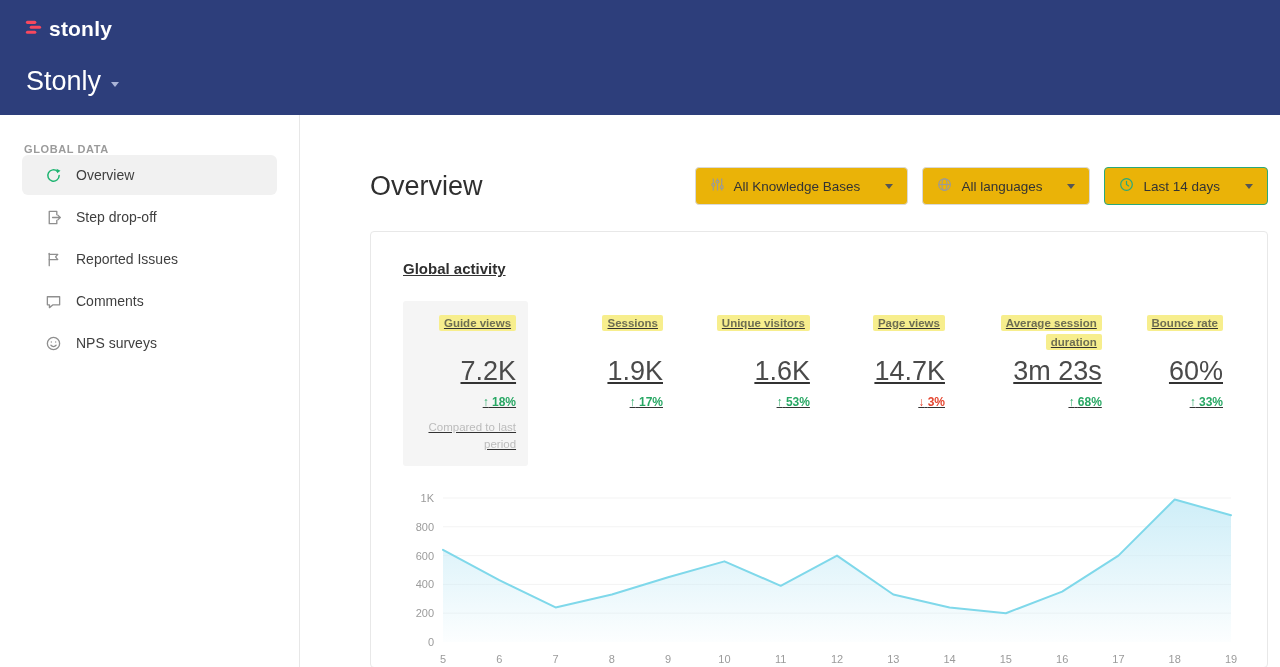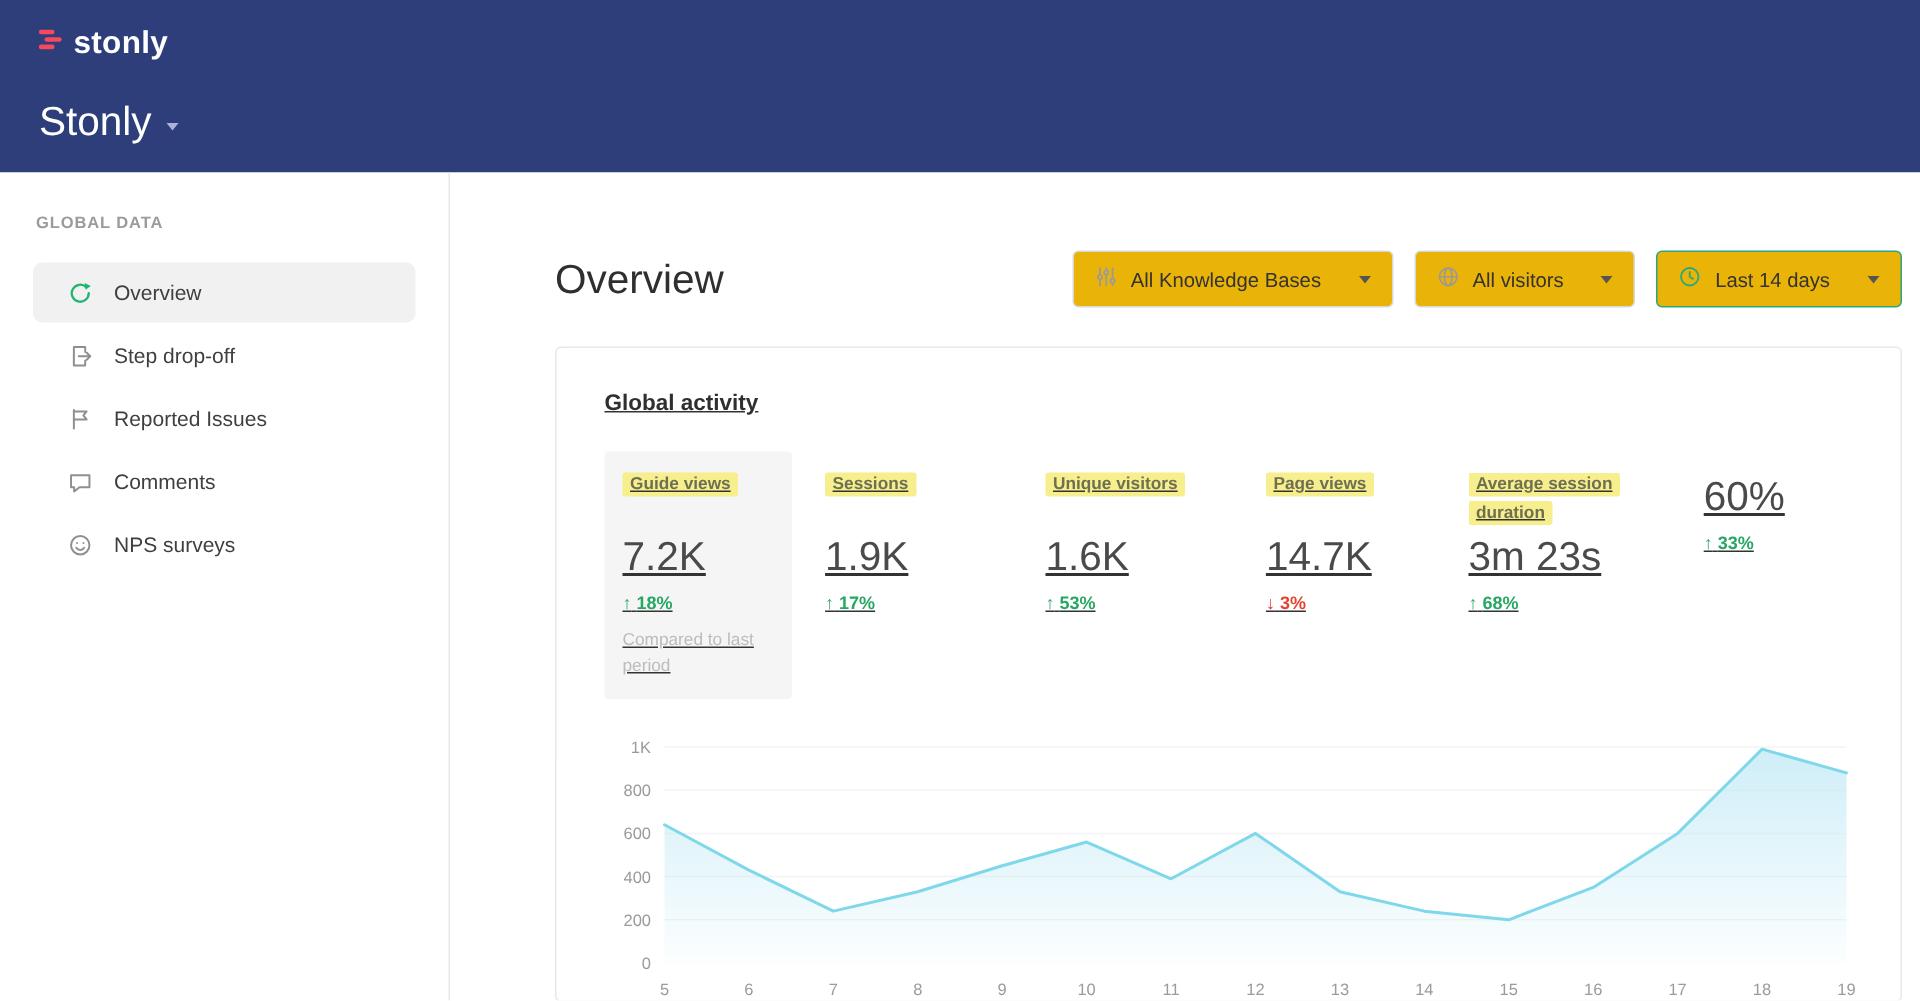--- a/index.html
+++ b/index.html
@@ -21,41 +21,41 @@
   .workspace-row { display:flex; align-items:center; gap:10px; margin-top:18px; padding-left:2px; }
   .workspace-title { color:#fff; font-size:27px; font-weight:500; }
   .caret { width:0; height:0; border-left:4px solid transparent; border-right:4px solid transparent; border-top:5px solid #555; display:inline-block; }
   .caret.light { border-top-color:#aab4d8; margin-top:6px; }
 
   
   .body-wrap { display:flex; height:552px; }
 
   
   .sidebar { width:300px; border-right:1px solid #e7e7e7; padding-top:28px; background:#fff; flex-shrink:0; }
-  .section-label { padding:0 24px; font-size:11px; color:#9b9b9b; letter-spacing:0.6px; margin-bottom:20px; font-weight:bold; }
+  .section-label { padding:0 24px; font-size:11px; color:#9b9b9b; letter-spacing:0.6px; margin-bottom:0; font-weight:bold; }
   .side-item { display:flex; align-items:center; gap:14px; height:40px; margin:0 22px 2px 22px; padding:0 0 0 22px; border-radius:6px; cursor:pointer; }
   .side-item .label { font-size:14px; color:#3f3f3f; }
   .side-item.active { background:#f1f1f1; }
   .side-icon { width:18px; height:18px; display:flex; align-items:center; justify-content:center; }
 
   
   .main { flex:1; padding:0 12px 0 70px; background:#fff; overflow:hidden; }
   .title-row { margin-top:52px; display:flex; align-items:center; justify-content:space-between; }
   .page-title { font-size:27px; font-weight:400; color:#2f2f2f; }
   .filters { display:flex; gap:14px; }
   .filter { display:flex; align-items:center; gap:9px; height:38px; padding:0 14px; background:#eab308;
             border:1px solid #d9d9d9; border-radius:4px; font-family:inherit; font-size:13.5px; color:#333; cursor:pointer; }
   .filter .caret { margin-left:16px; }
   .filter.accent { border:1px solid #2aa87c; }
 
   
   .card { margin-top:26px; border:1px solid #e8e8e8; border-radius:4px; background:#fff; padding:28px 32px; height:437px;text-decoration:underline; }
   .card-title { font-size:15px; font-weight:bold; color:#2f2f2f; }
 
-  .metrics { display:flex; gap:10px; margin-top:24px; align-items:flex-start; }
+  .metrics { display:flex; gap:10px; margin-top:24px; align-items:flex-start;text-align:right; }
   .metric { width:138px; padding:12px; border-radius:3px; cursor:pointer; }
   .metric.selected { width:126px; background:#f5f5f5; }
   .metric.wide { width:148px; }
   .metric.narrow { width:126px; }
   .metric.last { width:112px; }
   .metric-label-wrap { min-height:40px; line-height:17px; }
   .chip { display:inline; background:#f7ee8d; color:#6f6f52; font-size:11.5px; font-weight:bold;
           padding:2px 5px; border-radius:2px; -webkit-box-decoration-break:clone; box-decoration-break:clone; }
   .metric-value { font-size:27px; color:#4a4a4a; margin-top:2px; line-height:32px; }
   .delta { margin-top:8px; font-size:12px; font-weight:bold; }
@@ -167,21 +167,21 @@
         </button>
 
         <button class="filter">
           <span>
             <svg viewBox="0 0 16 16" width="15" height="15" fill="none" stroke="#9a9a9a" stroke-width="1.2">
               <circle cx="8" cy="8" r="6.2"></circle>
               <ellipse cx="8" cy="8" rx="2.7" ry="6.2"></ellipse>
               <path d="M1.8 8h12.4"></path>
             </svg>
           </span>
-          <span>All visitors</span>
+          <span>All languages</span>
           <span class="caret"></span>
         </button>
 
         <button class="filter accent">
           <span>
             <svg viewBox="0 0 16 16" width="15" height="15" fill="none" stroke="#2aa87c" stroke-width="1.3" stroke-linecap="round">
               <circle cx="8" cy="8" r="6.2"></circle>
               <path d="M8 4.6V8l2.3 1.5"></path>
             </svg>
           </span>
@@ -222,20 +222,21 @@
           <div class="delta down"><span>↓</span> <span>3%</span></div>
         </div>
 
         <div class="metric wide">
           <div class="metric-label-wrap"><span class="chip">Average session duration</span></div>
           <div class="metric-value">3m 23s</div>
           <div class="delta up"><span>↑</span> <span>68%</span></div>
         </div>
 
         <div class="metric last">
+          <div class="metric-label-wrap"><span class="chip">Bounce rate</span></div>
           <div class="metric-value">60%</div>
           <div class="delta up"><span>↑</span> <span>33%</span></div>
         </div>
 
       </div>
 
       <div class="chart-wrap" id="chart"><svg width="836" height="182">
             <defs>
               <linearGradient id="areaGrad" x1="0" y1="0" x2="0" y2="1">
                 <stop offset="0" stop-color="#c9ecf7" stop-opacity="0.9"></stop>

